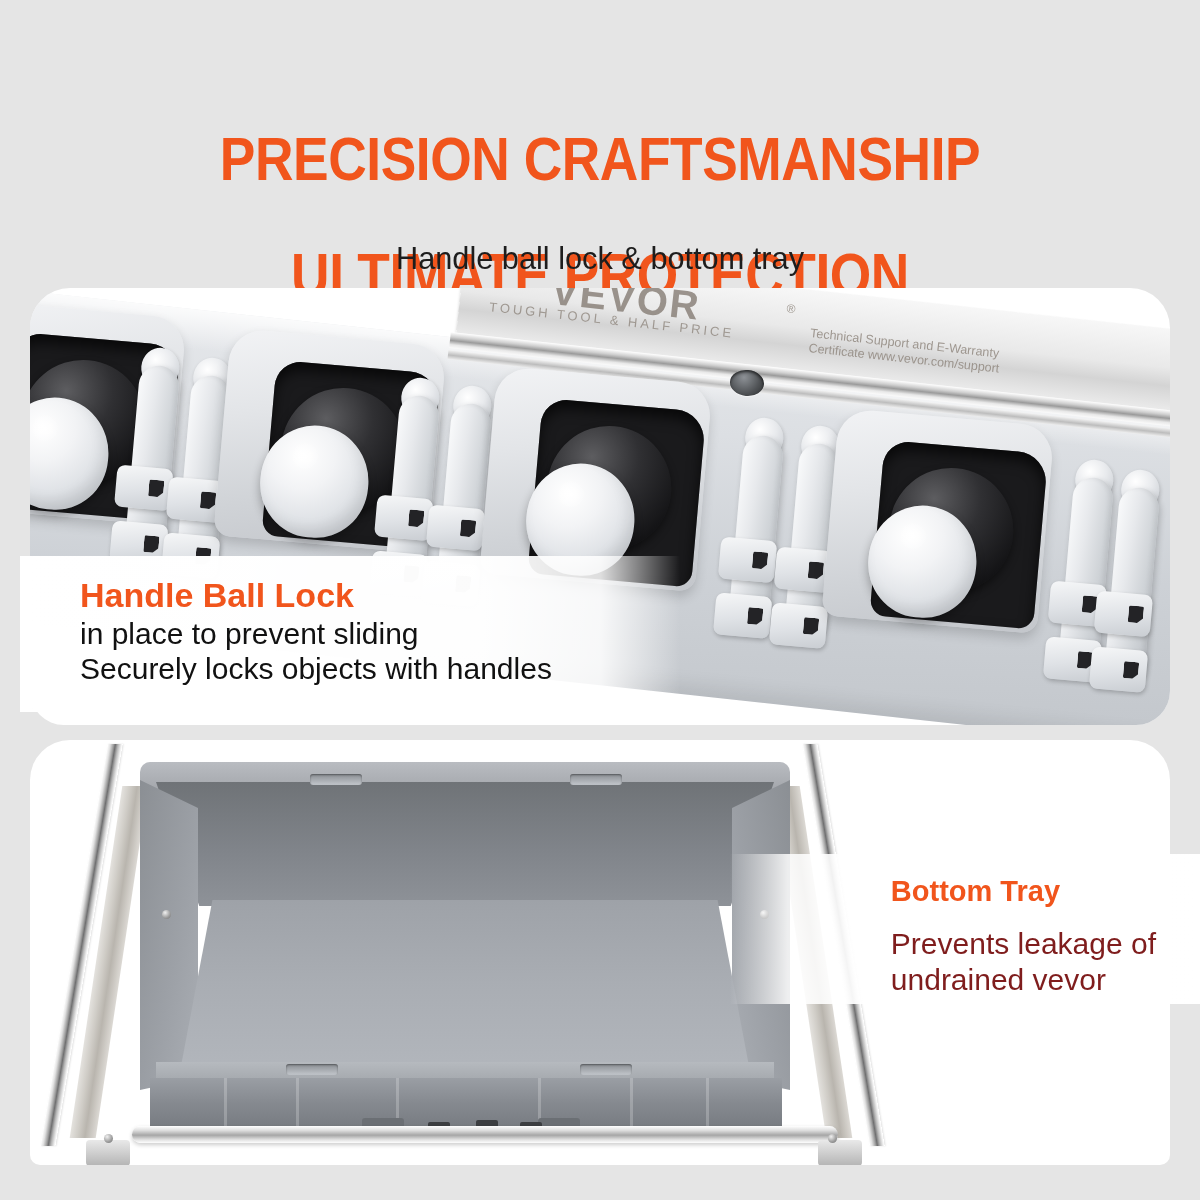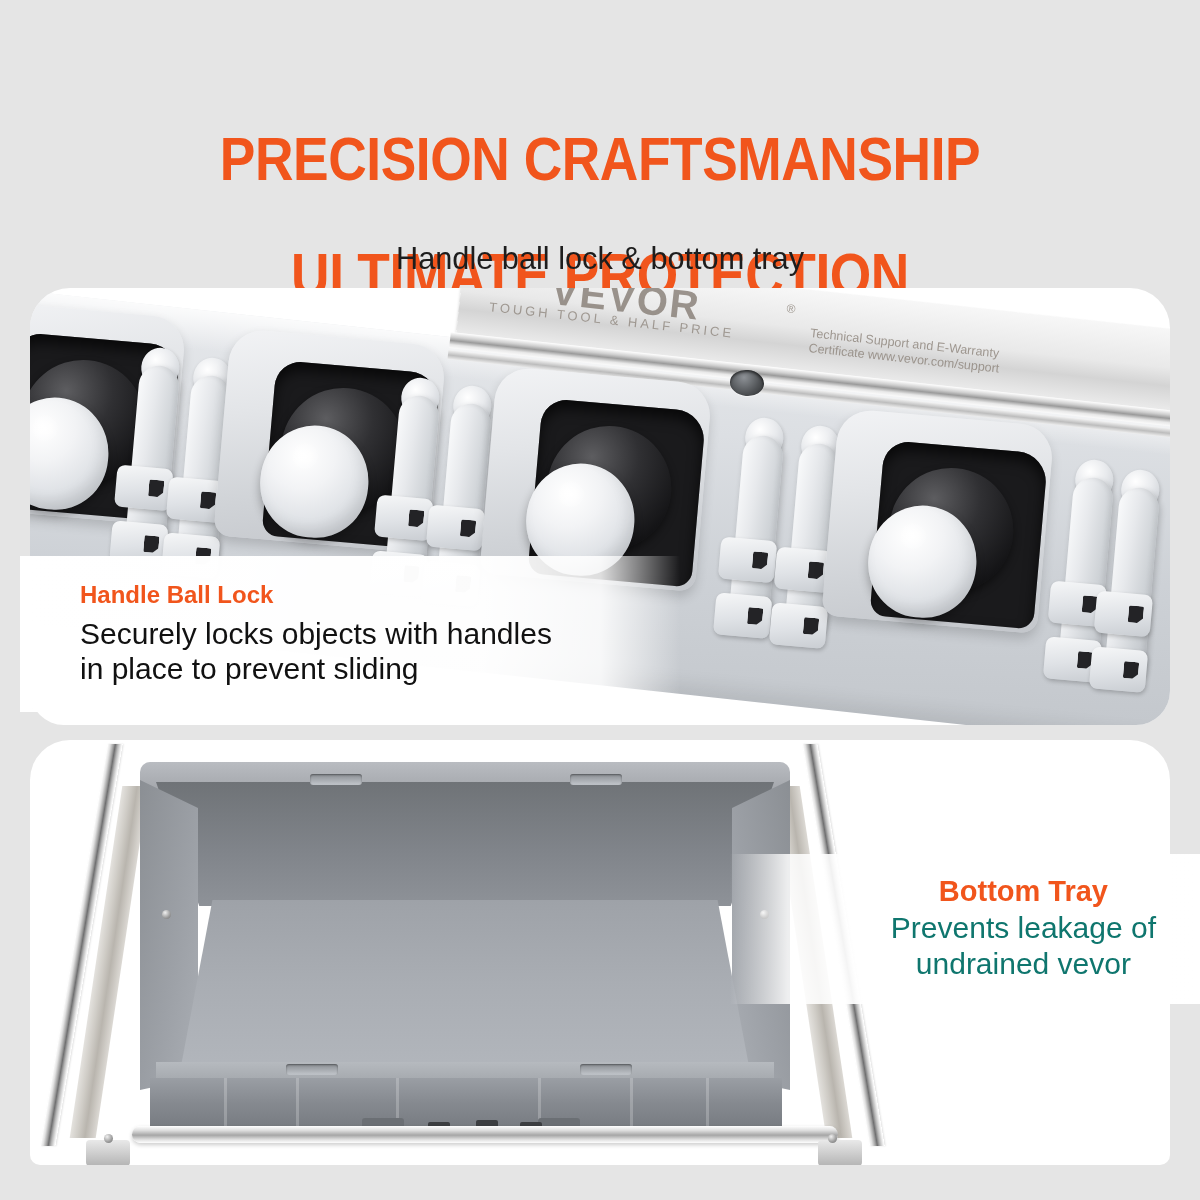--- a/index.html
+++ b/index.html
@@ -168,21 +168,21 @@
     position:absolute; width:34px; height:26px; border-radius:50%;
     background:radial-gradient(circle at 40% 30%,#8d9196,#4e5154 60%,#2c2e30);
     box-shadow:inset 0 2px 3px rgba(0,0,0,.6), 0 1px 1px rgba(255,255,255,.5);
   }
 
   
   .callout-top {
     position:absolute; left:80px; top:578px; z-index:40;
   }
   .callout-top .c-title {
-    color:#f1551c; font-size:24px; font-weight:bold; line-height:34px;
+    color:#f1551c; font-size:34px; font-weight:bold; line-height:34px;
   }
   .callout-top .c-body {
     color:#111; font-size:30px; line-height:35px; margin-top:4px;
   }
   .callout-top .fade {
     position:absolute; left:-60px; top:-22px; width:660px; height:156px;
     background:linear-gradient(90deg,rgba(255,255,255,1) 0%,rgba(255,255,255,.98) 70%,rgba(255,255,255,.86) 88%,rgba(255,255,255,0) 100%);
     z-index:-1;
   }
 
@@ -262,27 +262,27 @@
   .tray-under .clip {
     position:absolute; width:42px; height:14px; background:#6b6f74; border-radius:3px;
   }
   .screw {
     position:absolute; width:9px; height:9px; border-radius:50%;
     background:radial-gradient(circle at 35% 30%,#f0f0f0,#9b9b9b 60%,#6e6e6e);
   }
 
   
   .callout-bottom {
-    position:absolute; right:44px; top:874px; z-index:40; text-align:center;
+    position:absolute; right:44px; top:874px; z-index:40; text-align:left;
   }
   .callout-bottom .c-title {
     color:#f1551c; font-size:29px; font-weight:bold; line-height:34px;
   }
   .callout-bottom .c-body {
-    color:#0f766e; font-size:30px; line-height:36px; margin-top:2px;
+    color:#7f1d1d; font-size:30px; line-height:36px; margin-top:18px;
   }
   .callout-bottom .fade {
     position:absolute; right:-54px; top:-20px; width:480px; height:150px;
     background:linear-gradient(270deg,rgba(255,255,255,1) 0%,rgba(255,255,255,.98) 68%,rgba(255,255,255,.84) 88%,rgba(255,255,255,0) 100%);
     z-index:-1;
   }
 
   .panel-gap {
     position:absolute; left:30px; top:725px; width:1140px; height:15px;
     background:#e5e5e5;
@@ -391,22 +391,22 @@
       <div class="tab" style="top:124px;"></div>
       <div class="tab" style="top:180px;"></div>
     </div>
   </div>
 </div>
 
 <div class="callout-top">
   <div class="fade"></div>
   <div class="c-title">Handle Ball Lock</div>
   <div class="c-body">
+    <div>in place to prevent sliding</div>
     <div>Securely locks objects with handles</div>
-    <div>in place to prevent sliding</div>
   </div>
 </div>
 
 <div class="panel-gap"></div>
 
 <div class="panel" id="panel-bottom">
   <div class="cart-scene"></div>
 </div>
 
 <div style="position:absolute; left:30px; top:740px; width:1140px; height:425px; overflow:hidden; border-radius:40px 40px 10px 10px;">

